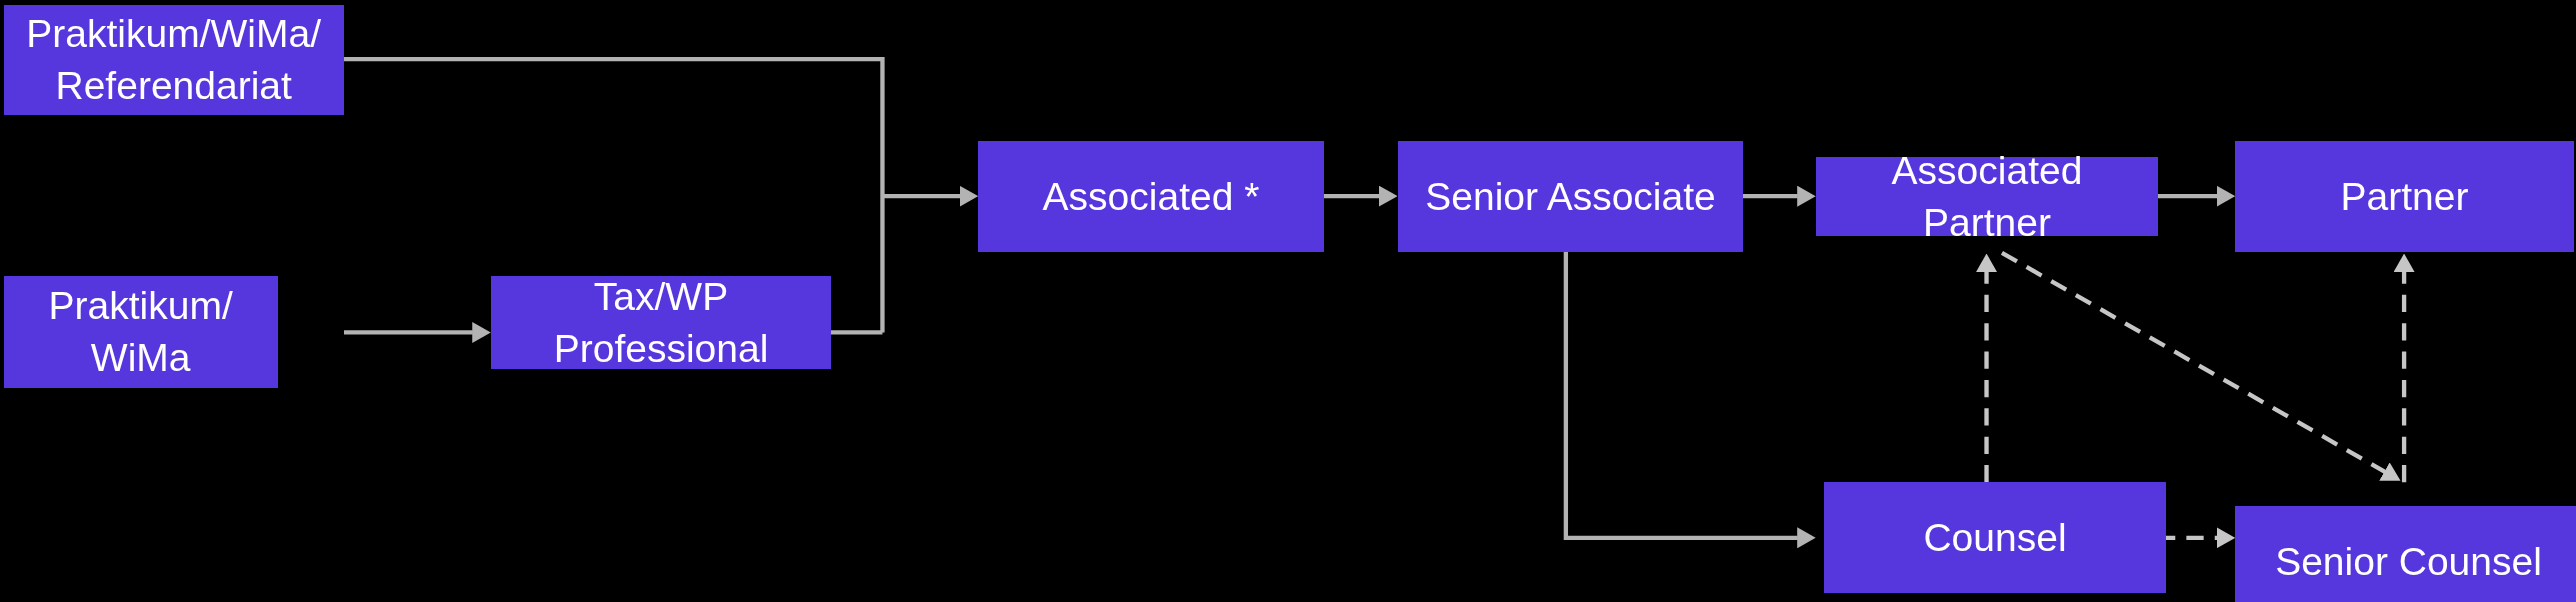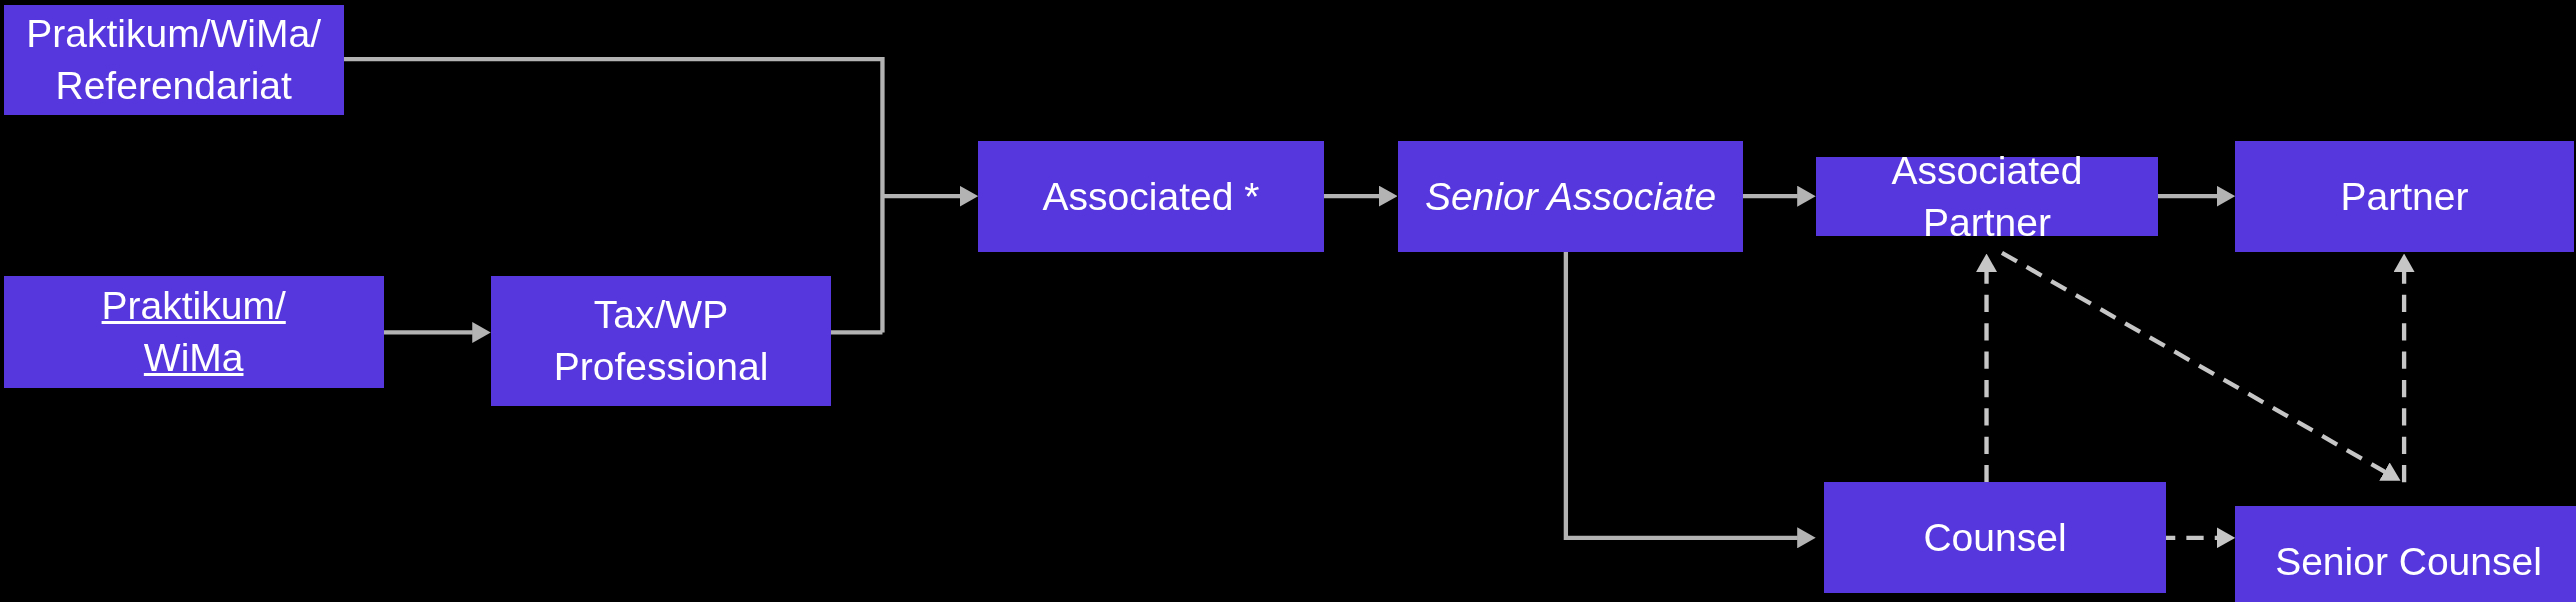--- a/index.html
+++ b/index.html
@@ -64,26 +64,26 @@
       <polyline points="3498,318 3594,318" class="edge solid" marker-end="url(#head-solid)"></polyline>
       <polyline points="2538,408 2538,872 2914,872" class="edge solid" marker-end="url(#head-solid)"></polyline>
       <polyline points="3220,782 3220,440" class="edge dashed" marker-end="url(#head-dashed)"></polyline>
       <polyline points="3498,872 3594,872" class="edge dashed" marker-end="url(#head-dashed)"></polyline>
       <polyline points="3245,410 3866,765" class="edge dashed" marker-end="url(#head-dashed)"></polyline>
       <polyline points="3897,782 3897,440" class="edge dashed" marker-end="url(#head-dashed)"></polyline>
     </svg>
   <div>
       <div class="node" style="left: 3.7px; top: 5px; width: 340px; height: 110px;"><span>Praktikum/WiMa/
 Referendariat</span></div>
-      <div class="node" style="left: 3.7px; top: 276px; width: 380px; height: 112px; text-decoration: underline;"><span>Praktikum/
+      <div class="node" style="left: 3.7px; top: 276px; width: 274px; height: 112px;"><span>Praktikum/
 WiMa</span></div>
-      <div class="node" style="left: 491px; top: 276px; width: 340px; height: 130px;"><span>Tax/WP
+      <div class="node" style="left: 491px; top: 276px; width: 340px; height: 93px;"><span>Tax/WP
 Professional</span></div>
       <div class="node" style="left: 978px; top: 141px; width: 346px; height: 111px;"><span>Associated *</span></div>
-      <div class="node" style="left: 1398px; top: 141px; width: 345px; height: 111px; font-style: italic;"><span>Senior Associate</span></div>
+      <div class="node" style="left: 1398px; top: 141px; width: 345px; height: 111px;"><span>Senior Associate</span></div>
       <div class="node" style="left: 1816px; top: 141px; width: 342px; height: 79px; margin-top: 16px;"><span>Associated
 Partner</span></div>
       <div class="node" style="left: 2235px; top: 141px; width: 339px; height: 111px;"><span>Partner</span></div>
       <div class="node" style="left: 1824px; top: 482px; width: 342px; height: 111px;"><span>Counsel</span></div>
       <div class="node" style="left: 2235px; top: 506px; width: 347px; height: 111px;"><span>Senior Counsel</span></div>
     </div>
 </div>
 
 
 </body></html>

